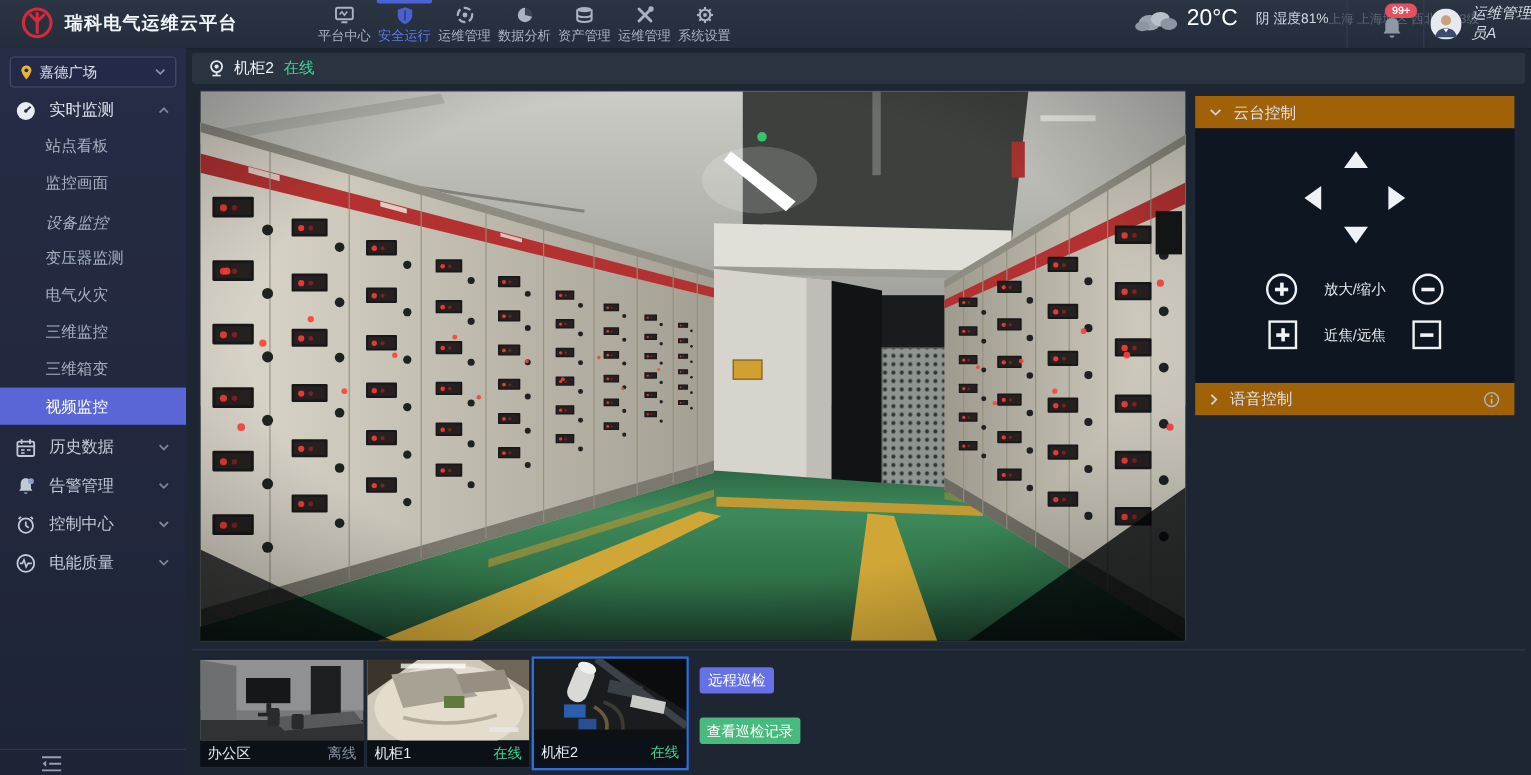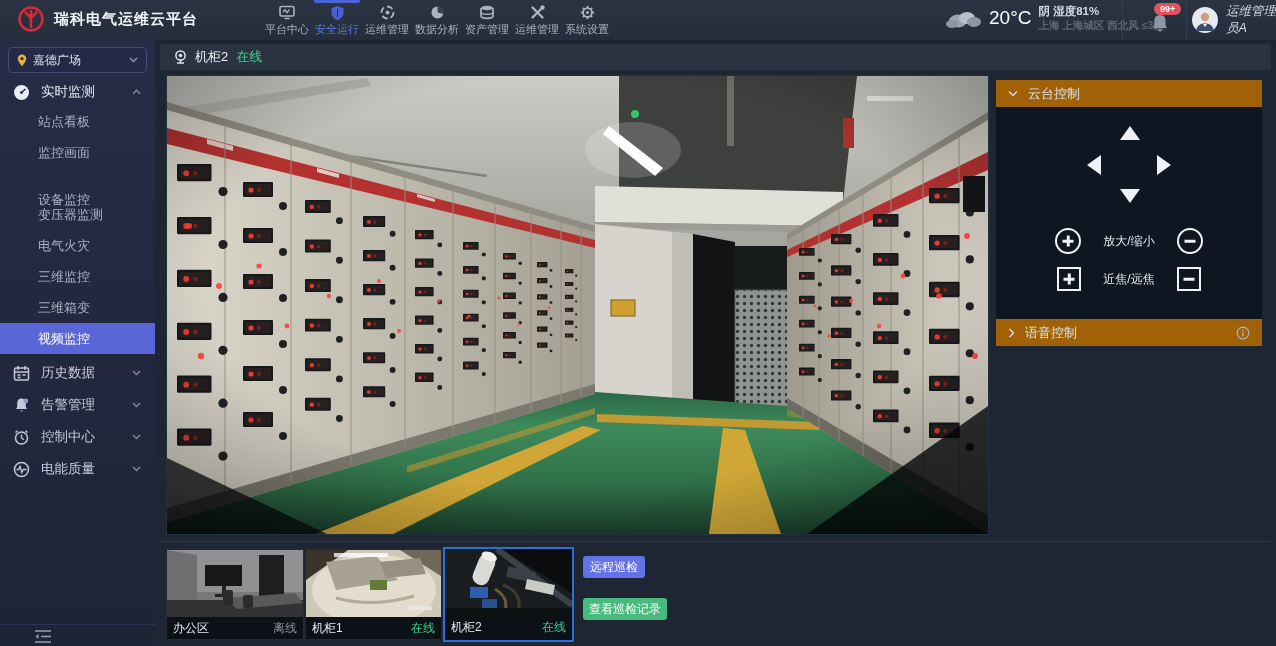--- a/index.html
+++ b/index.html
@@ -11,21 +11,21 @@
   .logo-wrap{position:absolute;left:16px;top:4px;display:flex;align-items:center;gap:8px;}
   .logo-title{font-size:15px;font-weight:bold;color:#f1f4f8;letter-spacing:1px;}
   .nav{position:absolute;left:262px;top:0;height:40px;display:flex;}
   .nav-item{position:relative;width:50px;height:40px;text-align:center;cursor:pointer;padding-top:5px;box-sizing:border-box;}
   .nav-item .ic{height:16px;display:flex;justify-content:center;}
   .nav-item .lb{font-size:11px;color:#aab4c3;margin-top:1px;}
   .nav-item.active .lb{color:#5d79e8;}
   .nav-item.active::before{content:"";position:absolute;left:2px;right:2px;top:0;height:3px;background:#4c63d8;border-radius:0 0 2px 2px;}
   .weather{position:absolute;left:944px;top:4px;display:flex;align-items:center;gap:5px;}
   .w-temp{font-size:19px;color:#ffffff;margin-left:2px;}
-  .w-col{display:flex;flex-direction:column;line-height:14px;margin-left:2px;font-weight:bold;}
+  .w-col{display:flex;flex-direction:row;line-height:14px;margin-left:10px;}
   .w-line1{font-size:11.5px;color:#d3d9e2;}
   .w-line2{font-size:10.5px;color:#5d6776;}
   .hsep{position:absolute;top:0;width:1px;height:40px;background:#333e4c;}
   .bell-wrap{position:absolute;left:1142px;top:0;width:44px;height:40px;}
   .bell-badge{position:absolute;left:12px;top:3px;background:#e5505e;color:#fff;font-size:9px;font-weight:bold;padding:1px 6px;border-radius:8px;}
   .user-wrap{position:absolute;left:1192px;top:0;height:40px;display:flex;align-items:center;gap:8px;font-style:italic;}
   .user-name{font-size:12.5px;color:#d5dbe3;}
 
   
   .sidebar{position:absolute;left:0;top:40px;width:155px;height:606px;background:linear-gradient(#272c47,#1e2436);}
@@ -239,21 +239,21 @@
       <span class="lb">实时监测</span>
       <span class="chev">
         <svg width="9" height="6" viewBox="0 0 9 6">
             <path d="M1 4.8 L4.5 1.3 L8 4.8" stroke="#7d8698" stroke-width="1.5" fill="none"></path>
           </svg>
       </span>
     </div>
 
     <div class="m-child" style="top:66px;">站点看板</div>
     <div class="m-child" style="top:97px;">监控画面</div>
-    <div class="m-child" style="top:144px;">设备监控</div>
+    <div class="m-child" style="top:130px;font-style:italic;">设备监控</div>
     <div class="m-child" style="top:159px;">变压器监测</div>
     <div class="m-child" style="top:190px;">电气火灾</div>
     <div class="m-child" style="top:221px;">三维监控</div>
     <div class="m-child" style="top:252px;">三维箱变</div>
     <div class="m-child sel" style="top:283px;">视频监控</div>
 
     <div class="m-parent grp" style="top:320px;">
       <span>
         <svg width="17" height="17" viewBox="0 0 17 17">
             <rect x="1.5" y="3" width="14" height="12" rx="1.5" fill="none" stroke="#c2cad8" stroke-width="1.5"></rect>

